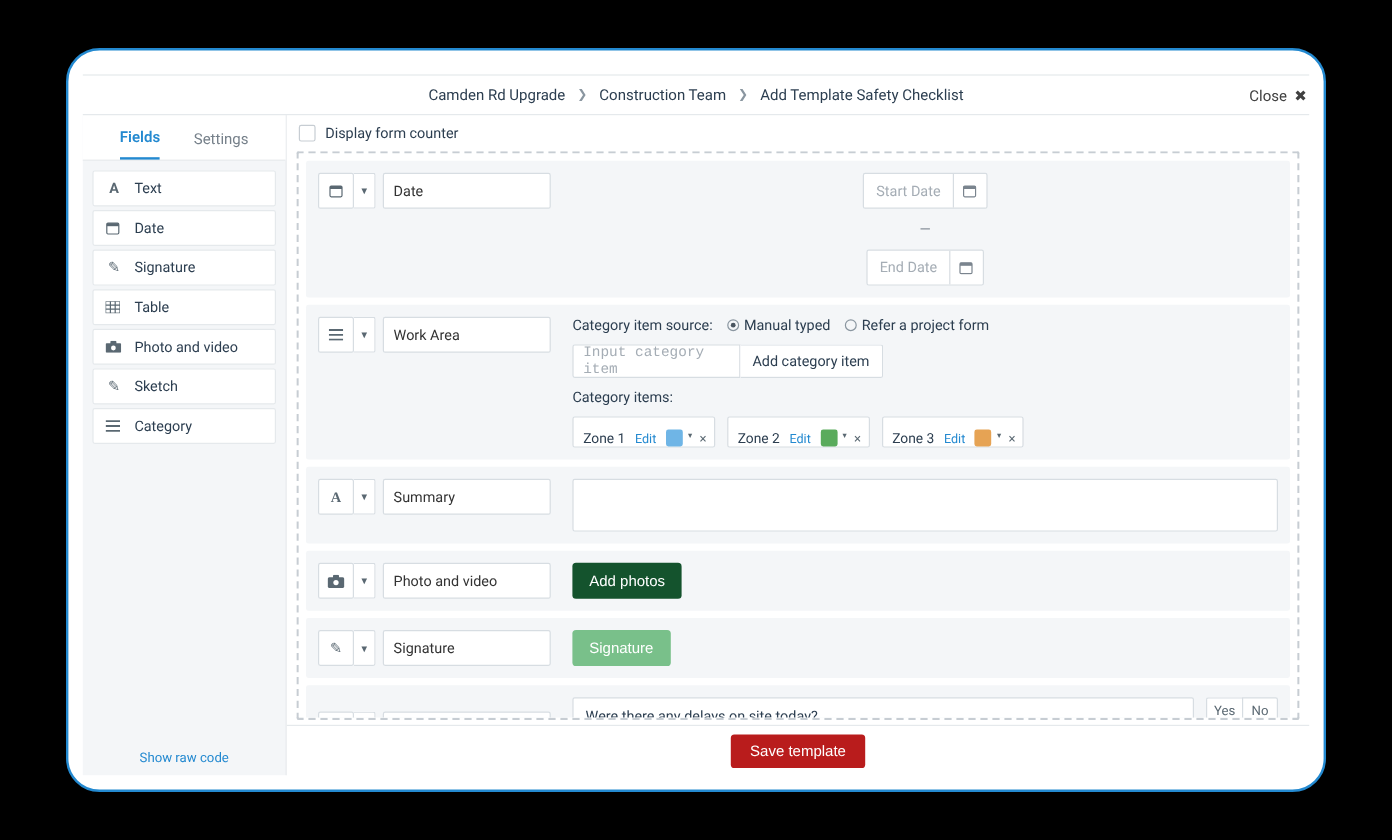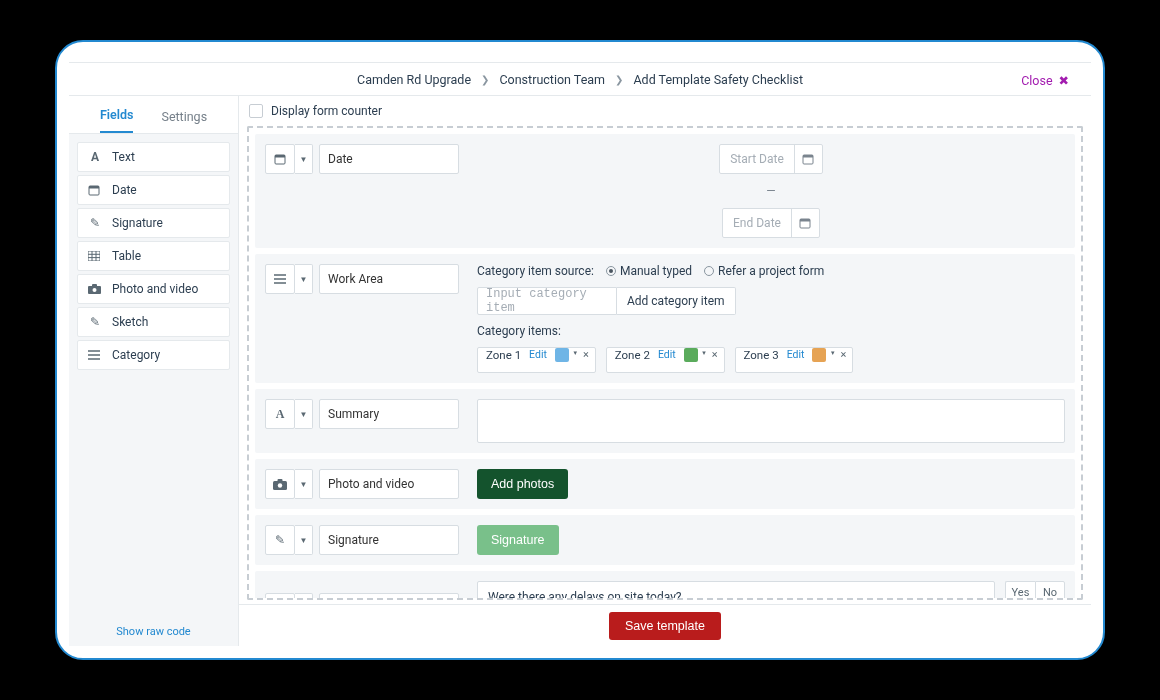--- a/index.html
+++ b/index.html
@@ -39,27 +39,27 @@
   align-items: center;
   justify-content: center;
   position: relative;
   font-size: 12.5px;
   color: #2c3e50;
 }
 .breadcrumb { display: flex; align-items: center; gap: 10px; }
 .breadcrumb .chev { color: #8a96a0; font-size: 10px; }
 .close-btn {
   position: absolute;
-  right: 22px;
+  right: 2px;
   top: 0;
   height: 34px;
   display: flex;
   align-items: center;
   gap: 6px;
-  color: #a21caf;
+  color: #404040;
   cursor: pointer;
 }
 .body {
   flex: 1;
   display: flex;
   min-height: 0;
 }
 .sidebar {
   width: 170px;
   background: #f4f6f8;
@@ -224,21 +224,21 @@
 }
 .add-cat-btn {
   height: 28px; padding: 0 10px;
   border: 1px solid #d7dde2; border-left: none;
   border-radius: 0 2px 2px 0; background: #fff; font-size: 12px;
   display: flex; align-items: center; cursor: pointer;
 }
 .chips { display: flex; gap: 10px; }
 .chip {
   height: 26px; background: #fff; border: 1px solid #d7dde2; border-radius: 2px;
-  display: flex; align-items: flex-start; gap: 8px; padding: 0 6px 0 8px; font-size: 11.5px;
+  display: flex; align-items: flex-end; gap: 8px; padding: 0 6px 0 8px; font-size: 11.5px;
 }
 .chip .edit { color: #2389d0; font-size: 10.5px; cursor: pointer; }
 .chip .swatch { width: 14px; height: 14px; border-radius: 2px; position: relative; }
 .chip .swatch::after { content: '▾'; position: absolute; right: -8px; top: 1px; font-size: 7px; color: #5a6872; }
 .chip .x { color: #5a6872; font-size: 11px; margin-left: 6px; cursor: pointer; }
 
 .big-text {
   flex:1; height: 44px; background:#fff;
   border:1px solid #d7dde2; border-radius:2px;
 }

